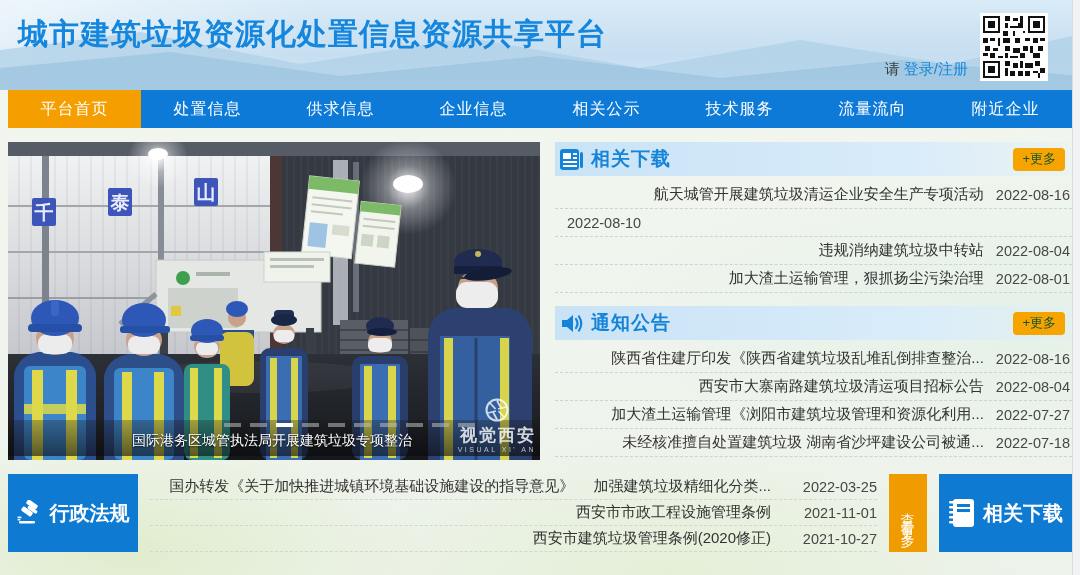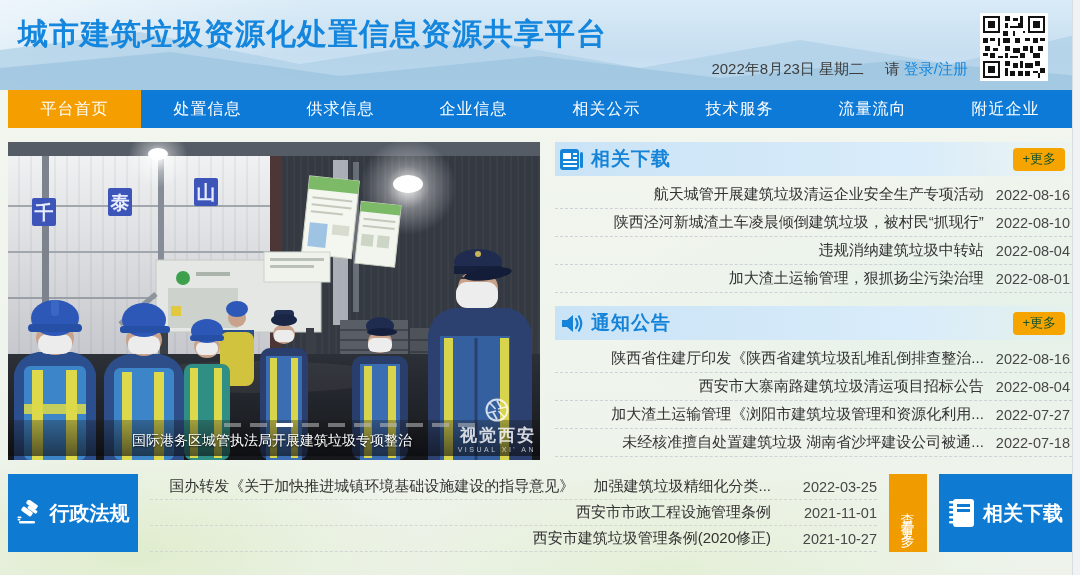--- a/index.html
+++ b/index.html
@@ -84,21 +84,20 @@
 
 <div class="page">
 
   <header>
     <div class="streak"></div>
     <svg class="mountains" viewBox="0 0 1080 70" preserveAspectRatio="none">
       <path d="M0,70 L0,30 L140,12 L300,44 L470,18 L640,48 L800,20 L950,44 L1080,14 L1080,70 Z" fill="#afd0e7" opacity="0.75"></path>
       <path d="M0,70 L0,48 L170,32 L340,56 L540,36 L720,58 L900,40 L1080,56 L1080,70 Z" fill="#9fc5e0" opacity="0.8"></path>
     </svg>
     <h1 class="site-title">城市建筑垃圾资源化处置信息资源共享平台</h1>
-    <span class="hdr-date">2022年8月23日 星期二</span>
     <span class="hdr-login"><span>请</span>
       <a>登录/注册</a></span>
     <div class="qr">
       <svg viewBox="0 0 25 25" shape-rendering="crispEdges">
         <rect width="25" height="25" fill="#fff"></rect>
         <g fill="#111">
           <path d="M0,0h7v7h-7z M1,1v5h5v-5z" fill-rule="evenodd"></path>
             <rect x="2" y="2" width="3" height="3"></rect>
           <path d="M18,0h7v7h-7z M19,1v5h5v-5z" fill-rule="evenodd"></path>
             <rect x="20" y="2" width="3" height="3"></rect>
@@ -397,21 +396,20 @@
           </span>
           <span class="sec-title">相关下载</span>
           <a class="more-btn">+更多</a>
         </div>
         <ul class="news-list">
           <li>
               <span class="t">航天城管开展建筑垃圾清运企业安全生产专项活动</span>
               <span class="d">2022-08-16</span>
             </li>
           <li>
-              <span class="t">陕西泾河新城渣土车凌晨倾倒建筑垃圾，被村民“抓现行”</span>
               <span class="d">2022-08-10</span>
             </li>
           <li>
               <span class="t">违规消纳建筑垃圾中转站</span>
               <span class="d">2022-08-04</span>
             </li>
           <li>
               <span class="t">加大渣土运输管理，狠抓扬尘污染治理</span>
               <span class="d">2022-08-01</span>
             </li>

